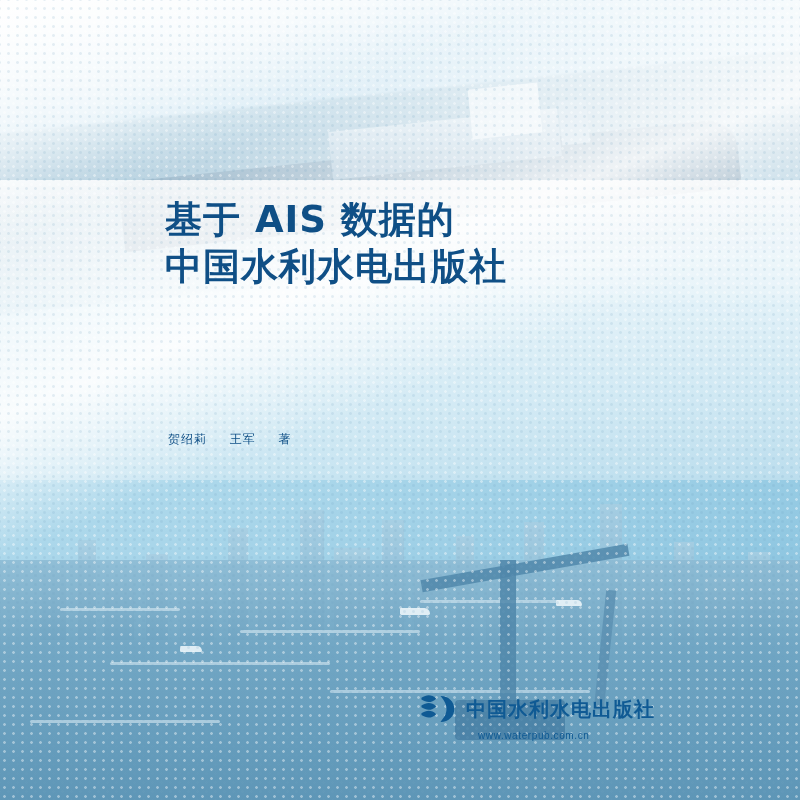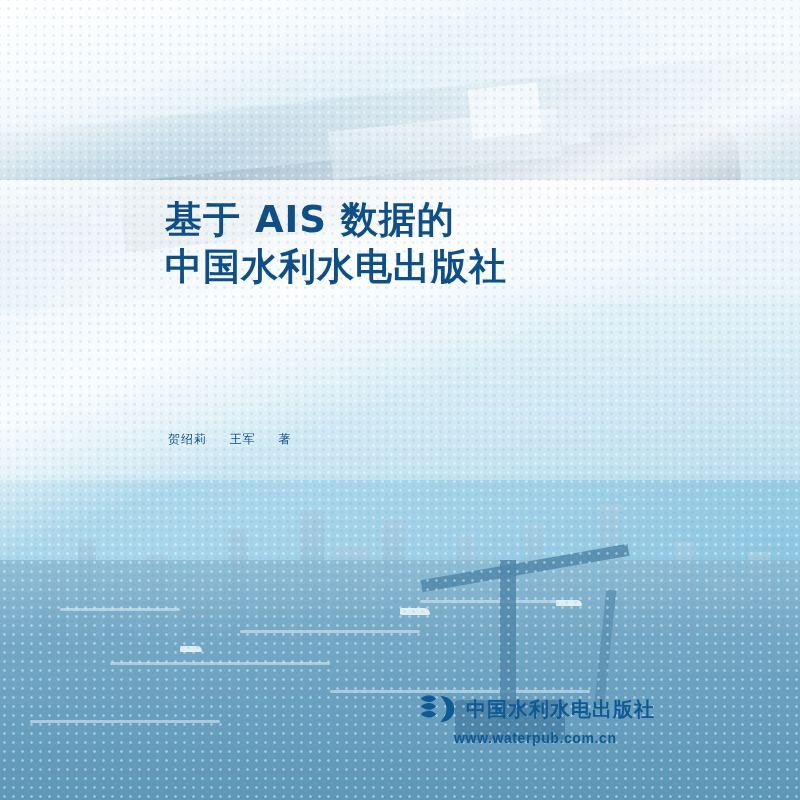--- a/index.html
+++ b/index.html
@@ -274,24 +274,24 @@
   .pub-name {
     font-family: "DejaVu Sans", "Liberation Sans", sans-serif;
     font-size: 20px;
     font-weight: bold;
     letter-spacing: 1px;
     color: #0f5a94;
     white-space: nowrap;
   }
   .pub-url {
     margin-top: 6px;
-    margin-left: 36px;
+    margin-left: 60px;
     font-family: "Liberation Sans", sans-serif;
-    font-size: 14px;
-    font-weight: bold;
+    font-size: 10px;
+    font-weight: normal;
     letter-spacing: .6px;
     color: #0f5a94;
   }
 </style>
 </head>
 <body>
 
 <div class="page">
 
   <div class="cover">

